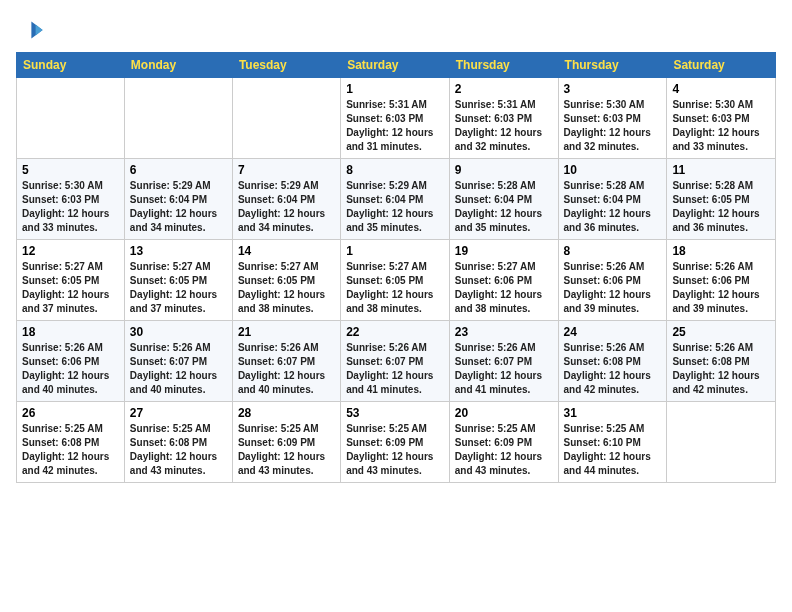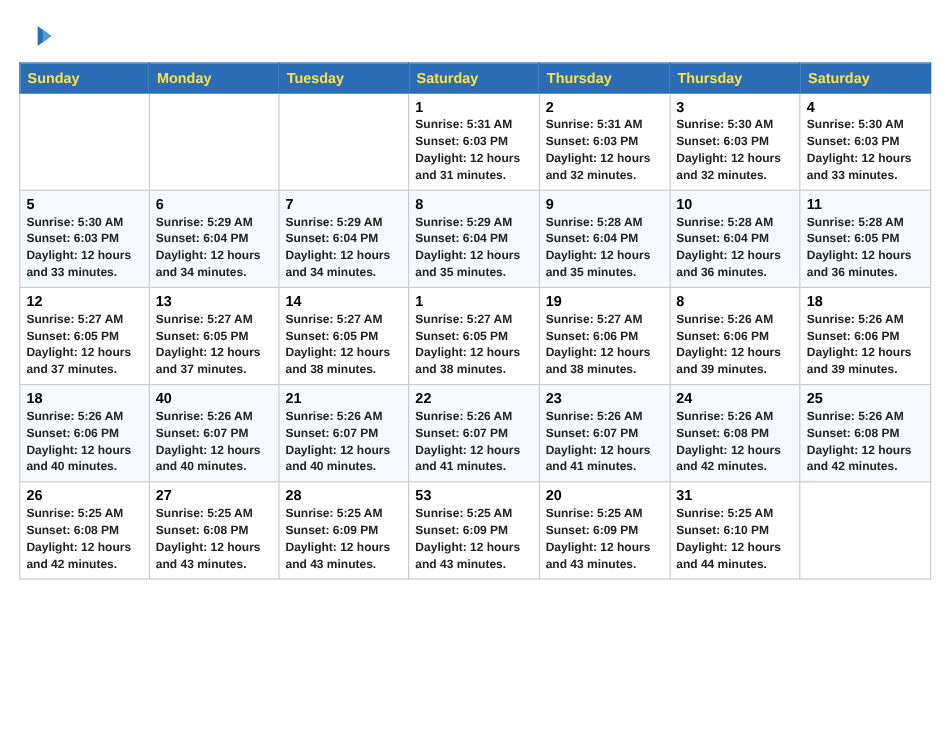--- a/index.html
+++ b/index.html
@@ -259,21 +259,21 @@
       </tr>
       <tr>
         <td>
           <span class="day-number">18</span>
           <div class="day-info" style="white-space: pre-line;">Sunrise: 5:26 AM
 Sunset: 6:06 PM
 Daylight: 12 hours
 and 40 minutes.</div>
         </td>
         <td>
-          <span class="day-number">40</span>
+          <span class="day-number">30</span>
           <div class="day-info" style="white-space: pre-line;">Sunrise: 5:26 AM
 Sunset: 6:07 PM
 Daylight: 12 hours
 and 40 minutes.</div>
         </td>
         <td>
           <span class="day-number">21</span>
           <div class="day-info" style="white-space: pre-line;">Sunrise: 5:26 AM
 Sunset: 6:07 PM
 Daylight: 12 hours

